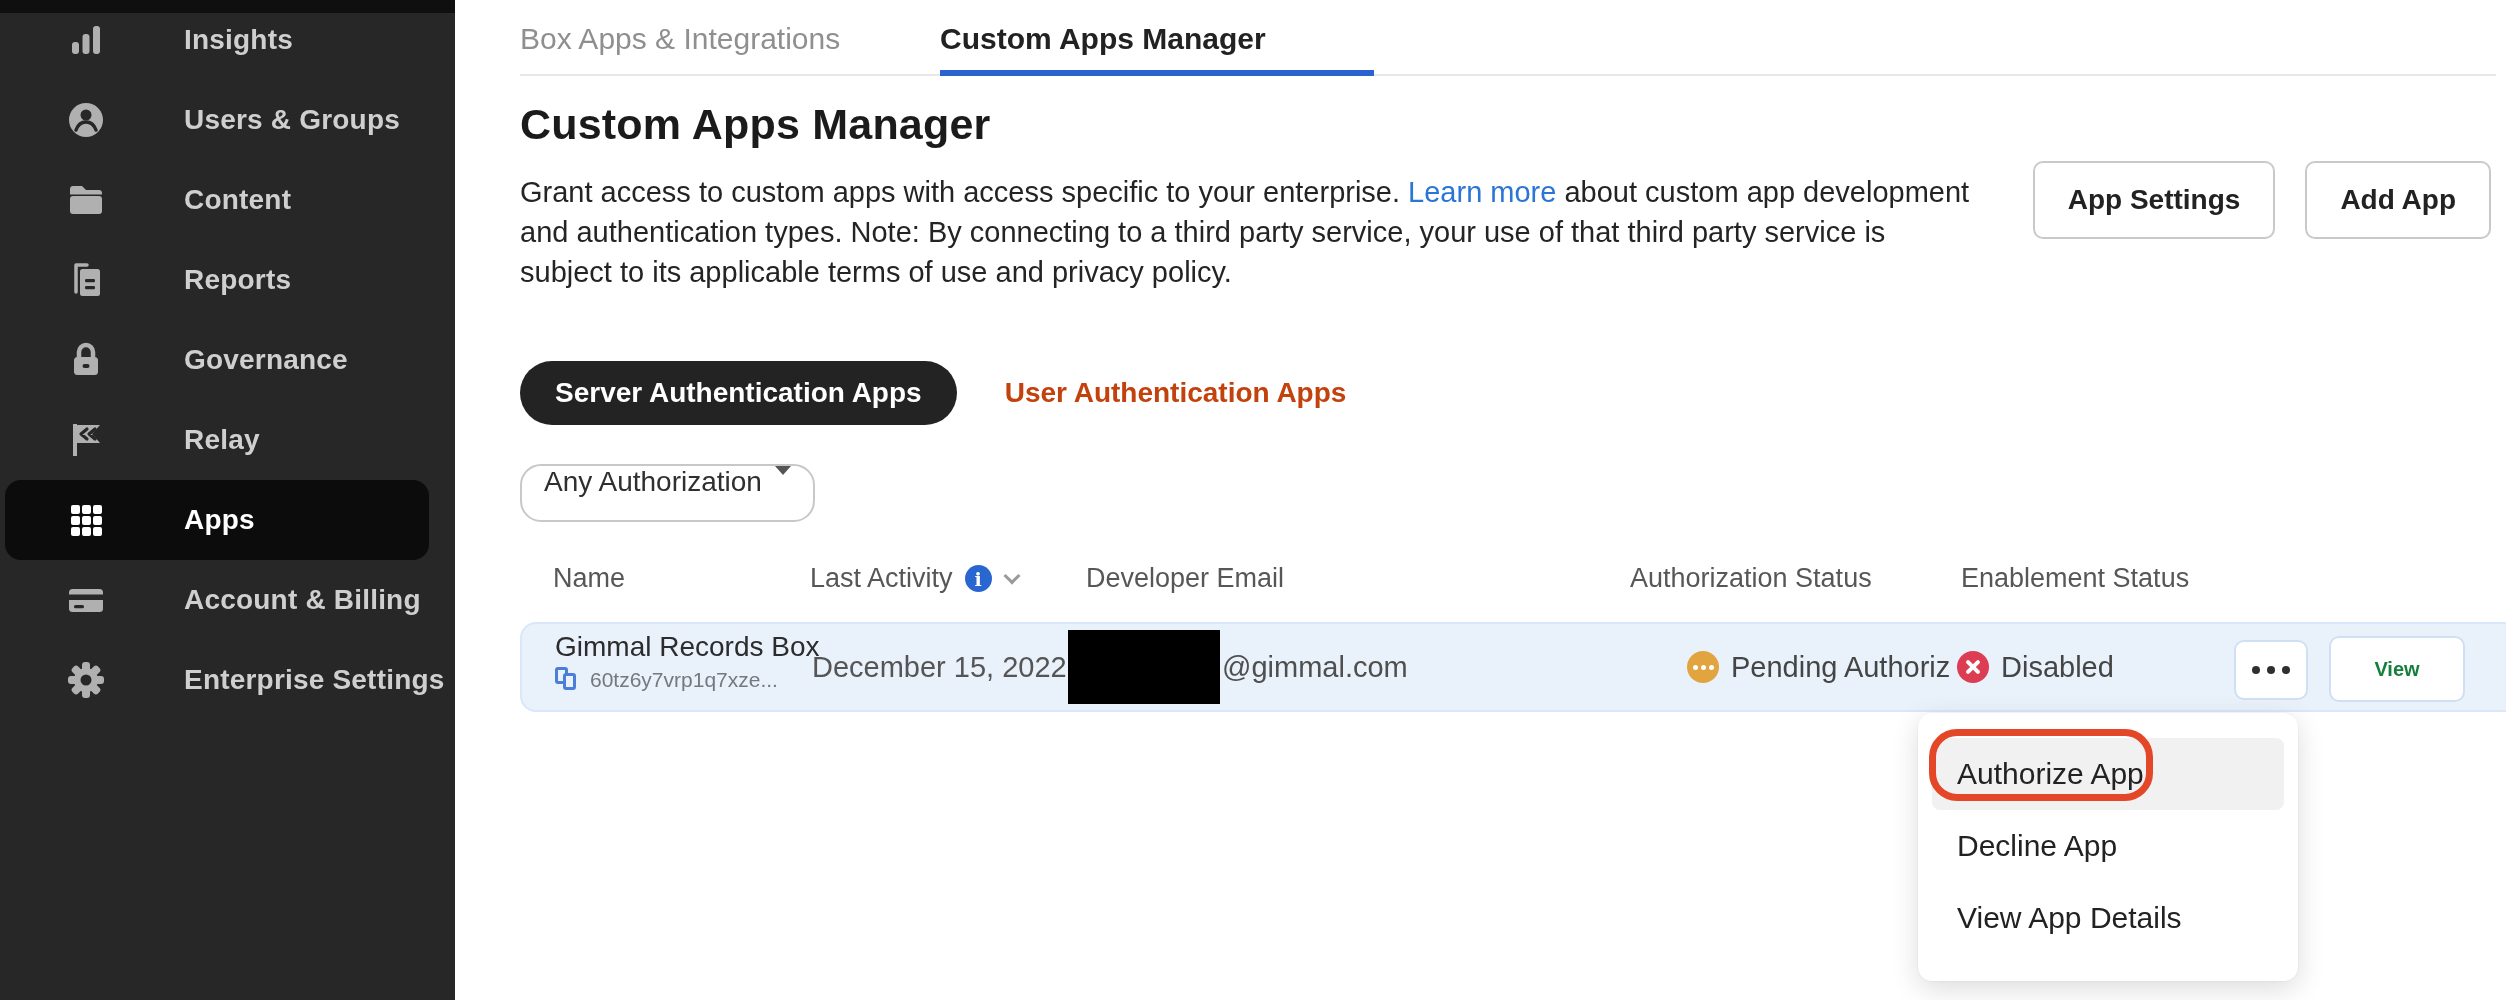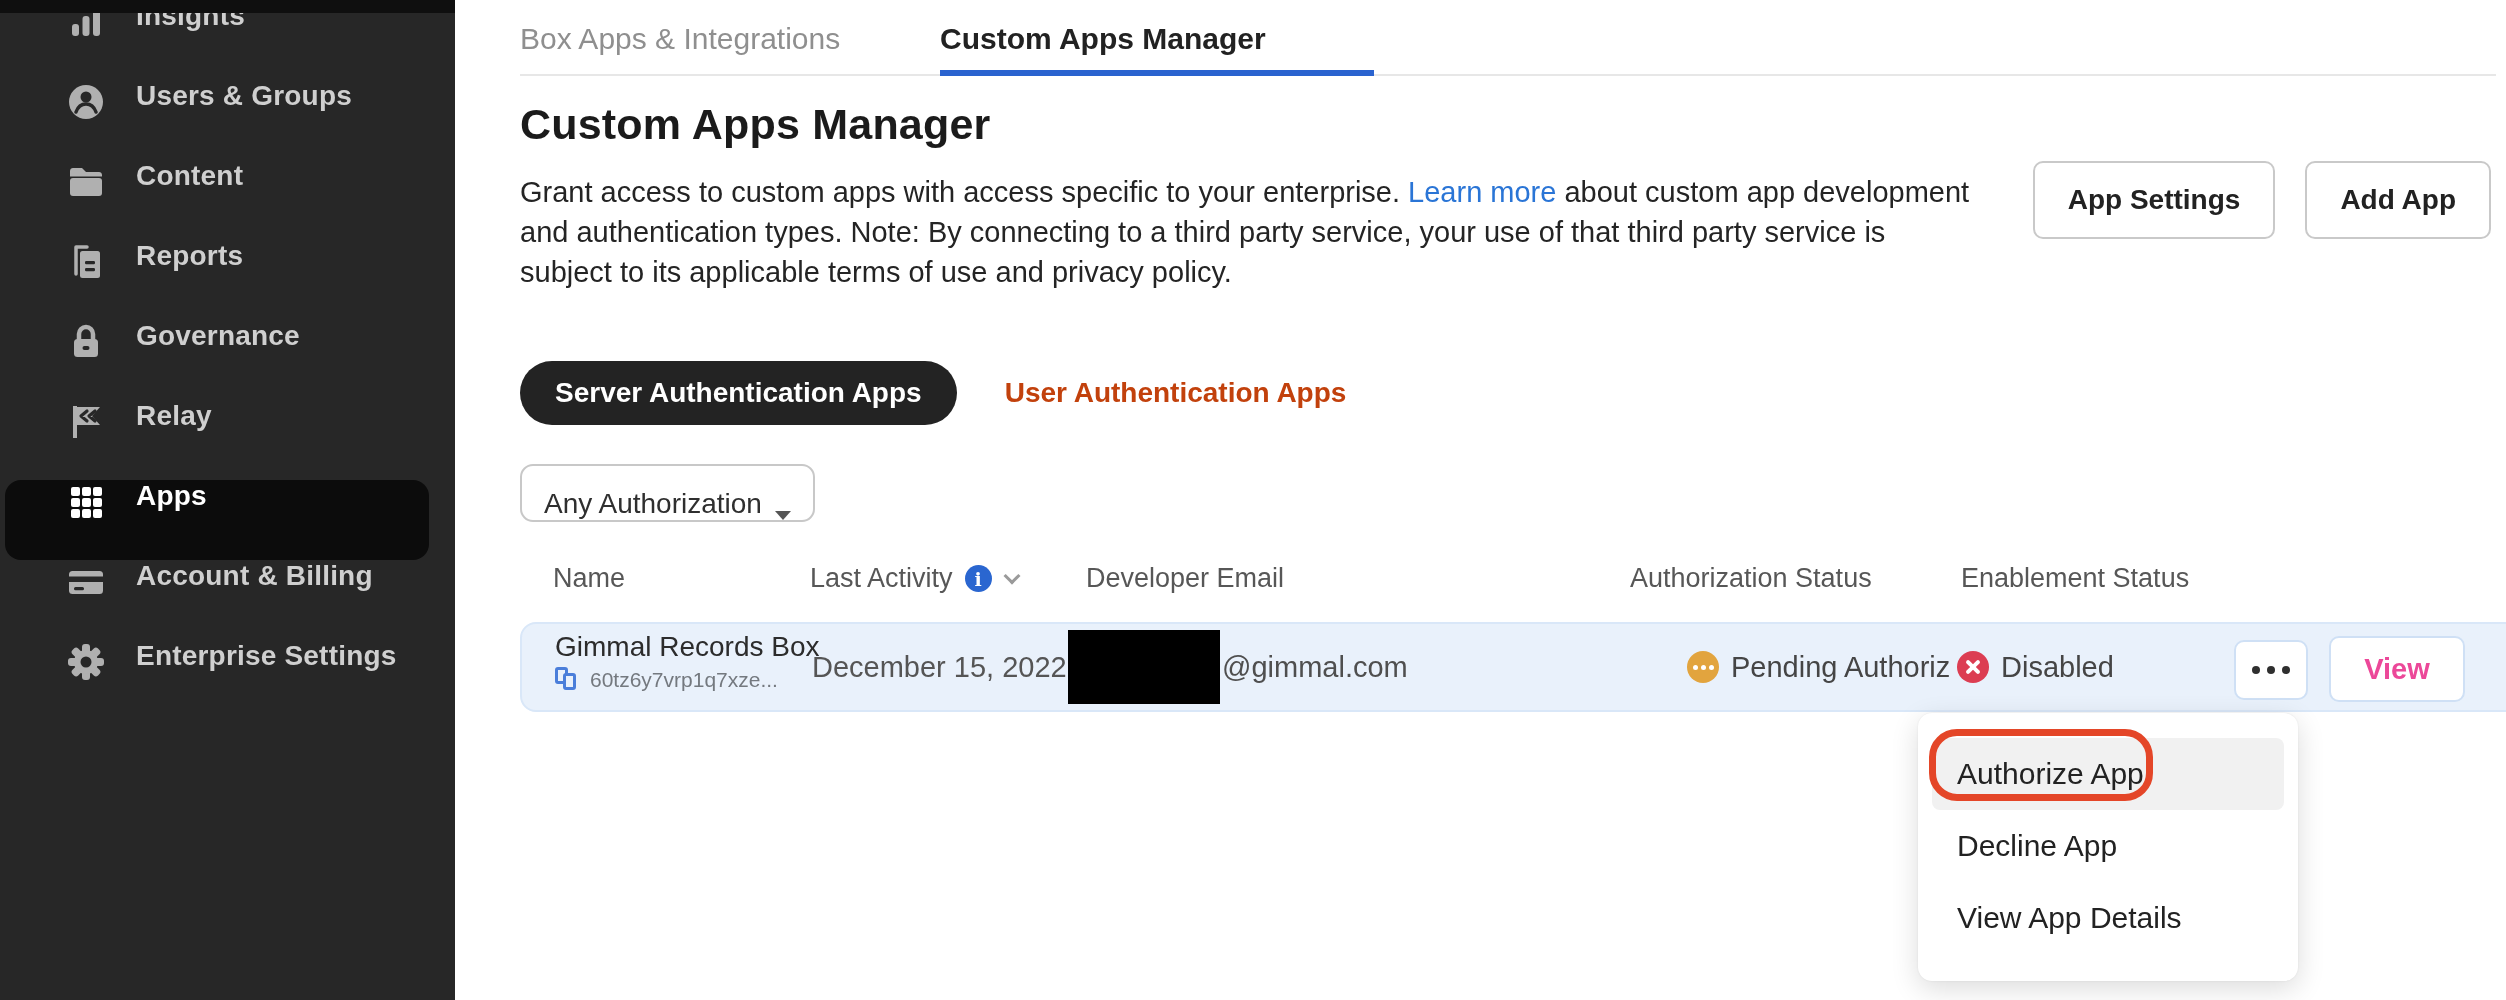--- a/index.html
+++ b/index.html
@@ -3,21 +3,21 @@
 <meta charset="utf-8">
 <style>
   * { margin:0; padding:0; box-sizing:border-box; }
   html,body { width:2506px; height:1000px; background:#fff; font-family:"Liberation Sans", sans-serif; }
   .screen { position:relative; width:2506px; height:1000px; overflow:hidden; }
 
   
   .sidebar { position:absolute; left:0; top:0; width:455px; height:1000px; background:#272727; }
   .sidebar-top-strip { position:absolute; left:0; top:0; width:455px; height:13px; background:#0f0f0f; }
   .nav { position:absolute; left:0; top:0; width:455px; padding-top:0; }
-  .nav-item { position:relative; height:80px; display:flex; padding-left:64px; cursor:pointer; }
+  .nav-item { position:relative; height:80px; display:flex; align-items:center; padding-left:64px; cursor:pointer;gap:48px; }
   .nav-item .icon { width:44px; height:44px; display:flex; align-items:center; justify-content:center; flex:0 0 44px; }
   .nav-item .icon svg { width:40px; height:40px; display:block; }
   .nav-label { margin-left:28px; font-size:28px; font-weight:700; color:#cfcfcf; letter-spacing:.2px; white-space:nowrap; }
   .nav-item.active { background:#0c0c0c; border-radius:16px; margin:0 26px 0 5px; padding-left:59px; }
   .nav-item.active .nav-label { color:#ffffff; }
 
   
   .main { position:absolute; left:455px; top:0; width:2051px; height:1000px; background:#fff; }
 
   
@@ -36,22 +36,22 @@
   .btn { height:78px; padding:0 33px; background:#fff; border:2px solid #c9c9c9; border-radius:10px;
          font-family:"Liberation Sans",sans-serif; font-size:28px; font-weight:700; color:#222; cursor:pointer; white-space:nowrap;margin-top:6px; }
 
   
   .seg { position:absolute; left:65px; top:361px; display:flex; align-items:center; gap:48px; }
   .pill { height:64px; border:none; border-radius:32px; padding:0 35px; background:#232323; color:#fff;
           font-family:"Liberation Sans",sans-serif; font-size:28px; font-weight:700; cursor:pointer; white-space:nowrap; }
   .pill.ghost { background:transparent; color:#c2410c; padding:0; border-radius:0; }
 
   
-  .dropdown { position:absolute; left:65px; top:464px; width:295px; height:58px; border:2px solid #c8c8c8; border-radius:13px;
-              display:flex; align-items:flex-end; padding:0 22px; cursor:pointer; background:#fff; }
+  .dropdown { position:absolute; left:65px; top:464px; width:295px; height:58px; border:2px solid #c8c8c8; border-radius:21px;
+              display:flex; align-items:flex-start; padding:0 22px; cursor:pointer; background:#fff; }
   .dropdown .dd-label { font-size:28px; color:#2f2f2f; flex:1; white-space:nowrap; }
   .caret-down { width:0; height:0; border-left:8px solid transparent; border-right:8px solid transparent; border-top:9px solid #555; margin-left:10px; }
 
   
   .thead { position:absolute; left:0; top:563px; width:2051px; height:38px; }
   .th { position:absolute; top:0; font-size:27px; color:#575757; white-space:nowrap; display:flex; align-items:center; }
   .th-name   { left:98px; }
   .th-activity { left:355px; }
   .th-email  { left:631px; }
   .th-auth   { left:1175px; }
@@ -86,21 +86,21 @@
   .x-mark { position:relative; width:16px; height:16px; }
   .x-mark::before, .x-mark::after { content:''; position:absolute; left:-1px; top:6px; width:18px; height:4px; background:#fff; border-radius:2px; }
   .x-mark::before { transform:rotate(45deg); }
   .x-mark::after { transform:rotate(-45deg); }
   .status-text { font-size:29px; color:#454545; margin-left:12px; white-space:nowrap; }
   .status-text.clip { max-width:218px; overflow:hidden; }
   .more-btn { position:absolute; left:1712px; top:16px; width:74px; height:60px; background:#fff; border:2px solid #cfe0f5;
               border-radius:10px; display:flex; align-items:center; justify-content:center; gap:7px; cursor:pointer; }
   .more-btn .md { width:8px; height:8px; border-radius:50%; background:#2f2f2f; }
   .view-btn { position:absolute; left:1807px; top:12px; width:136px; height:66px; background:#fff; border:2px solid #cfe0f5;
-              border-radius:10px; font-family:"Liberation Sans",sans-serif; font-size:29px; font-weight:700; color:#ec4899; cursor:pointer; }
+              border-radius:10px; font-family:"Liberation Sans",sans-serif; font-size:20px; font-weight:700; color:#15803d; cursor:pointer; }
 
   
   .menu { position:absolute; left:1463px; top:713px; width:380px; height:268px; background:#fff; border-radius:14px;
           box-shadow:0 8px 28px rgba(0,0,0,0.14), 0 0 2px rgba(0,0,0,0.08); padding-top:25px; z-index:10; }
   .menu-item { height:72px; margin:0 14px; border-radius:8px; display:flex; align-items:center; padding-left:25px;
                font-size:30px; color:#222; cursor:pointer; white-space:nowrap; }
   .menu-item.hovered { background:#f1f1f1; }
   .annotation { position:absolute; left:11px; top:16px; width:224px; height:72px; border:7px solid #e44628; border-radius:28px; pointer-events:none; }
 </style>
 </head>

